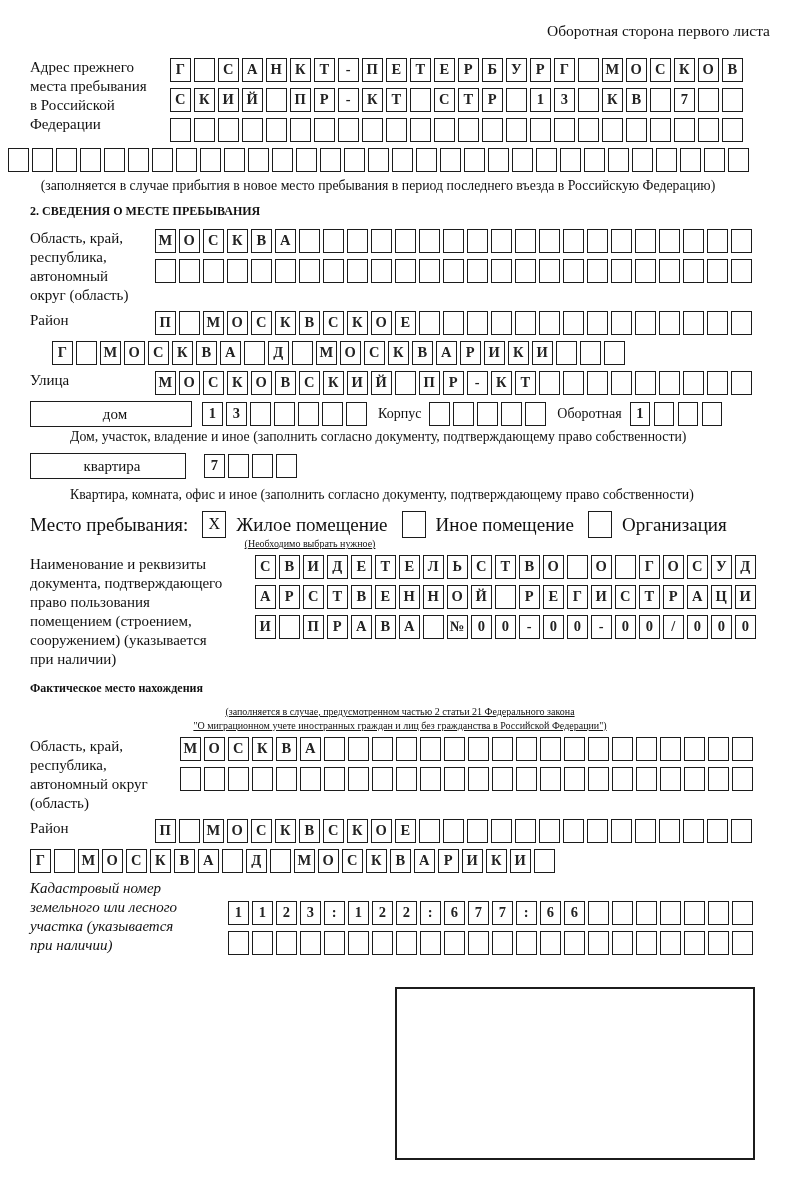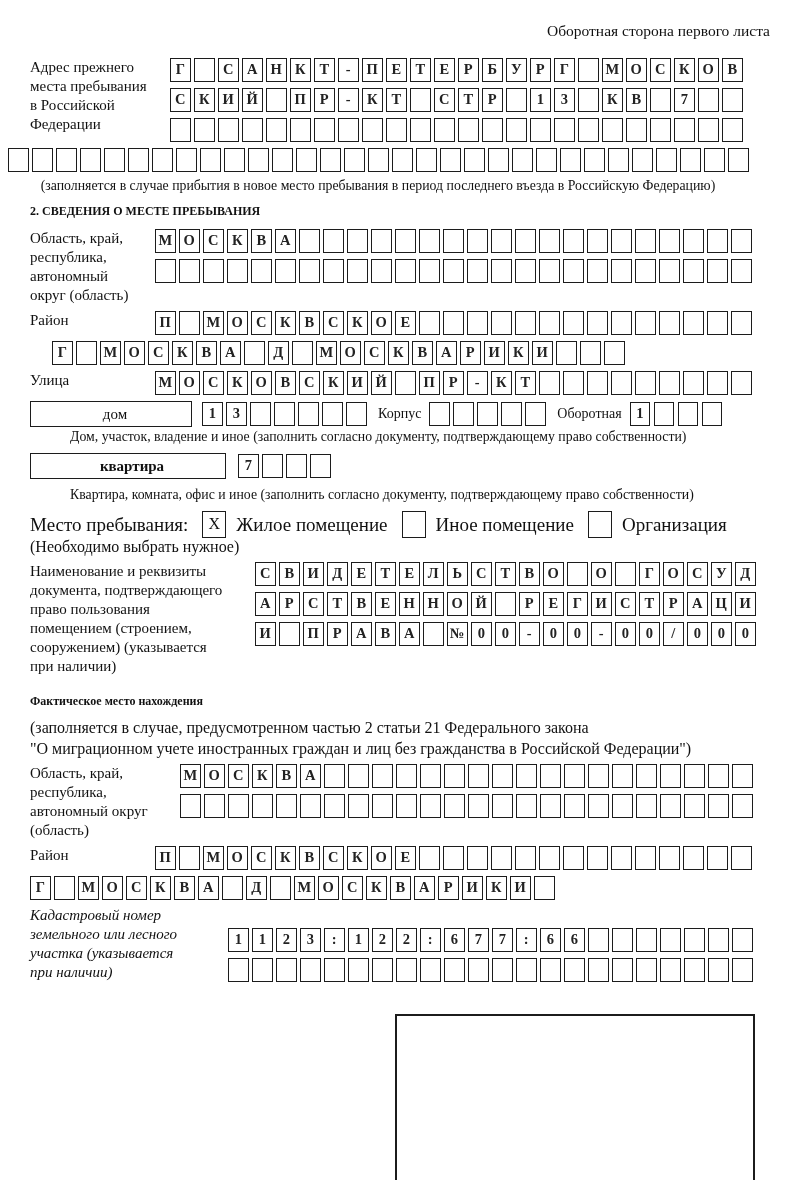--- a/index.html
+++ b/index.html
@@ -59,37 +59,39 @@
     width:740px;
   }
   .section-title{
     font-weight:bold;
     font-size:12px;
     text-align:left;
     width:740px;
     margin:10px 0 10px 0;
   }
   .sub-caption{
-    font-size:16px;
+    font-size:10px;
+    text-align:center;
     width:740px;
     margin:0 0 3px 0;
+    text-decoration:underline;
   }
 
   .wide-box{
     box-sizing:border-box;
     border:1.8px solid #1c1c1c;
     height:26px;
     text-align:center;
     line-height:24px;
     font-size:15px;
     flex:0 0 auto;
     padding-left:8px;
   }
   .house-box{width:162px;margin-right:10px;}
-  .apt-box{width:196px;margin-right:12px;font-weight:bold;}
+  .apt-box{width:156px;margin-right:18px;}
   .inline-lbl{font-size:14px;line-height:26px;margin:0 8px;flex:0 0 auto;}
 
   .checkline{display:flex;align-items:center;margin-top:8px;}
   .checkbox{
     box-sizing:border-box;
     display:inline-block;
     width:24px;height:27px;
     border:1.8px solid #1c1c1c;
     text-align:center;
     font-size:16px;
@@ -99,21 +101,21 @@
   .check-lbl{font-size:19px;margin:0 14px 0 10px;}
 
   .confirm-box{
     box-sizing:border-box;
     border:2px solid #1c1c1c;
     width:360px;height:173px;
     margin-left:365px;
     margin-top:26px;
   }
   .mt6{margin-top:6px;}
-  .mt18{margin-top:18px;}
+  .mt18{margin-top:12px;}
   .mt22{margin-top:22px;}
   .indent22{margin-left:22px;}
 </style>
 </head>
 <body>
 
 <div class="page">
 
   <div class="header-note">Оборотная сторона первого листа</div>
 

